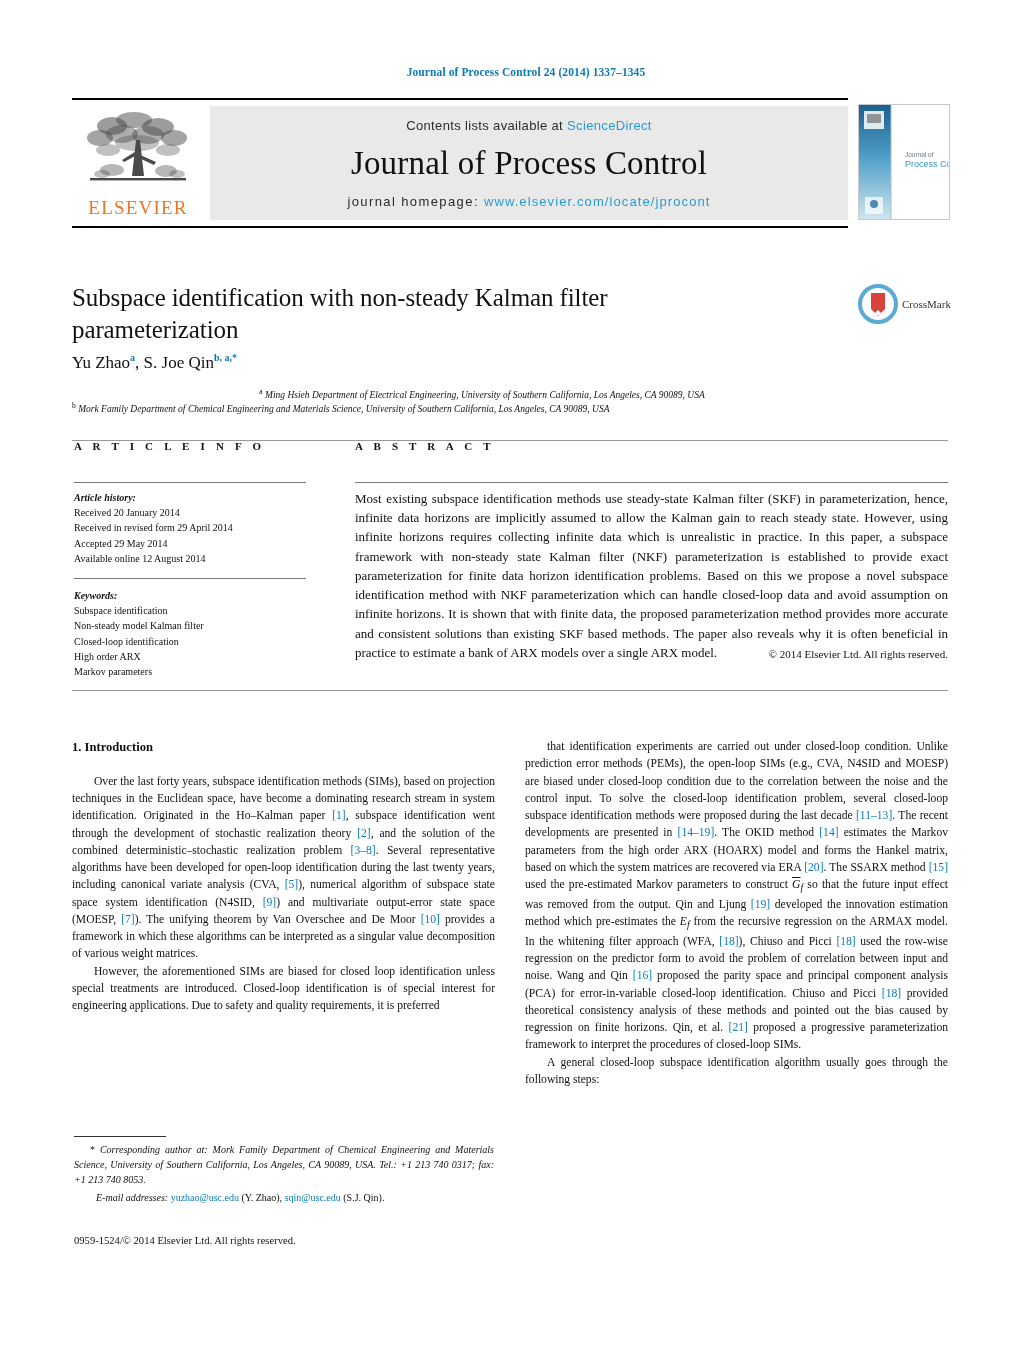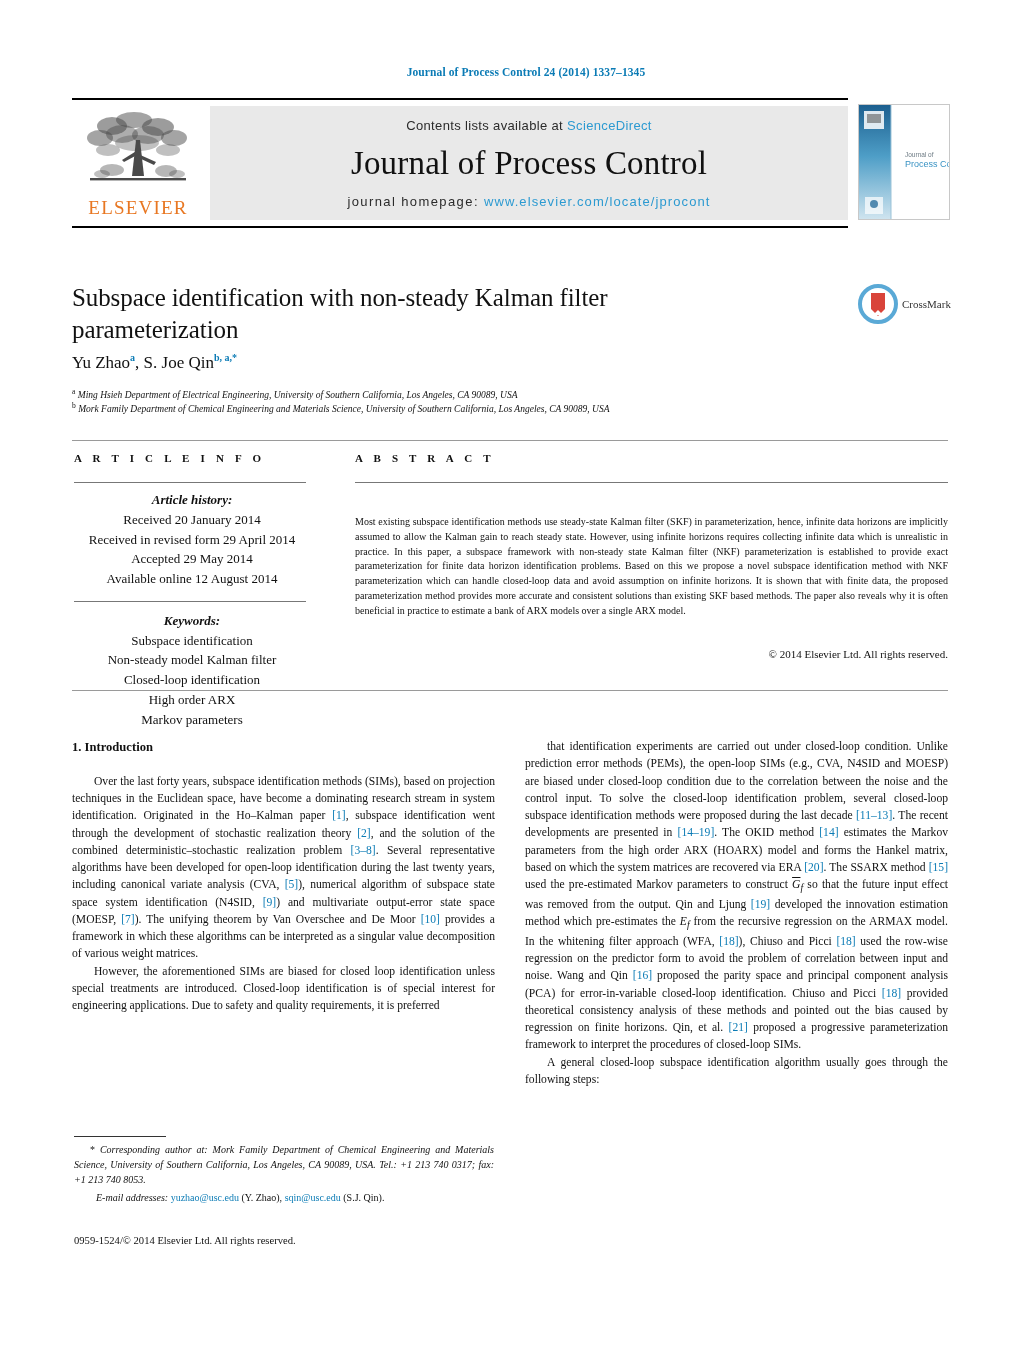--- a/index.html
+++ b/index.html
@@ -123,21 +123,21 @@
   .authors sup { font-size: 10px; color: #0b7bb5; font-weight: bold; }
   .affil {
     position: absolute;
     left: 72px;
     width: 820px;
     font-size: 9.5px;
     font-style: italic;
     color: #111;
     line-height: 1.5;
   }
-  .affil-a { top: 386px; }
+  .affil-a { top: 386px; text-align: center; }
   .affil-b { top: 400px; }
   .affil sup { font-style: normal; font-size: 7.5px; }
 
   .crossmark {
     position: absolute;
     top: 280px; left: 858px;
     width: 100px; height: 48px;
     display: flex; align-items: center;
   }
   .crossmark-label {
@@ -159,52 +159,51 @@
     border-top: 1px solid #9a9a9a;
   }
 
   .colhead {
     position: absolute;
     font-family: "Liberation Serif", serif;
     font-size: 11px;
     font-weight: bold;
     letter-spacing: 4.2px;
     color: #111;
-    top: 452px;
+    top: 440px;
   }
   .colhead.info { left: 74px; }
   .colhead.abs  { left: 355px; }
 
   .hr-thin {
     position: absolute;
     border-top: 1px solid #777;
     top: 482px;
   }
   .hr-info { left: 74px; width: 232px; }
   .hr-abs  { left: 355px; width: 593px; }
 
   .info-block {
     position: absolute;
     left: 74px; top: 490px; width: 236px;
-    font-size: 13px;
+    font-size: 10px;
     line-height: 1.52;
     color: #111;
-    text-align: center;
   }
   .info-block .ital { font-style: italic; font-weight: bold; }
   .info-sep {
     border-top: 1px solid #777;
     margin: 12px 0 9px 0;
     width: 232px;
   }
 
   .abstract {
     position: absolute;
-    left: 355px; top: 515px; width: 593px;
-    font-size: 10px;
+    left: 355px; top: 489px; width: 593px;
+    font-size: 13px;
     line-height: 1.48;
     text-align: justify;
     color: #111;
   }
   .copyright {
     position: absolute;
     left: 355px; top: 648px; width: 593px;
     font-size: 11px;
     text-align: right;
     color: #111;

